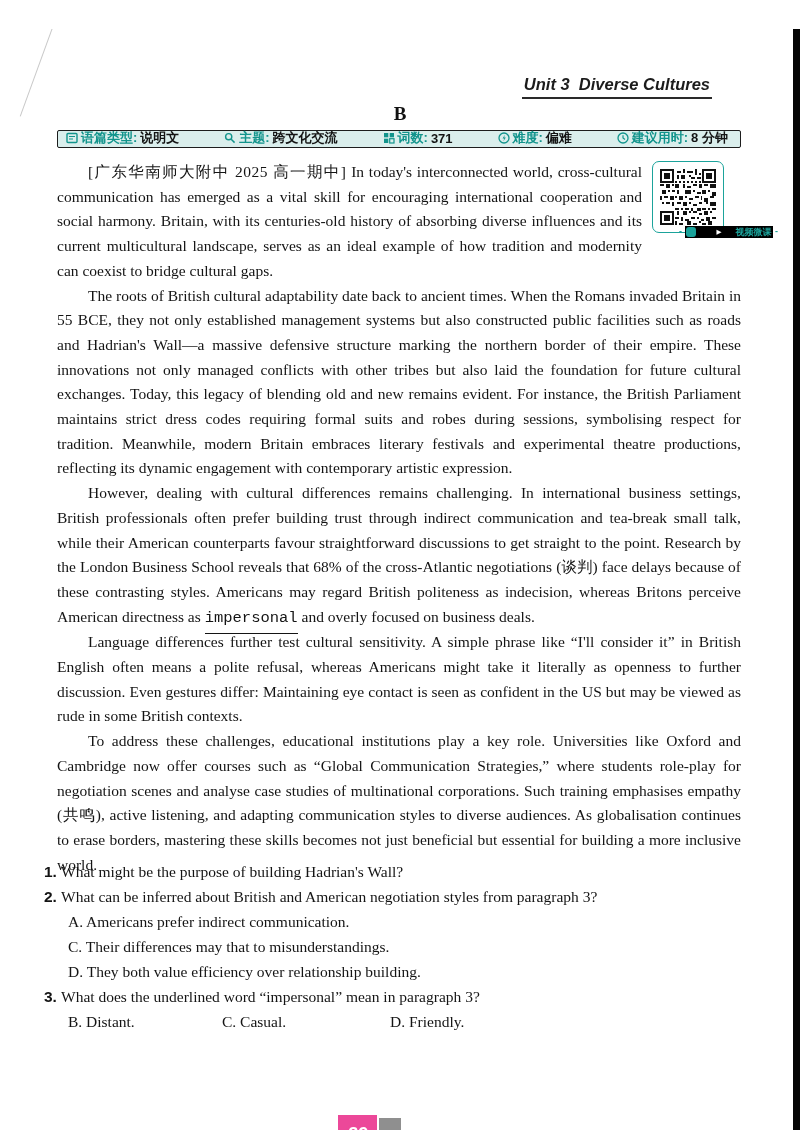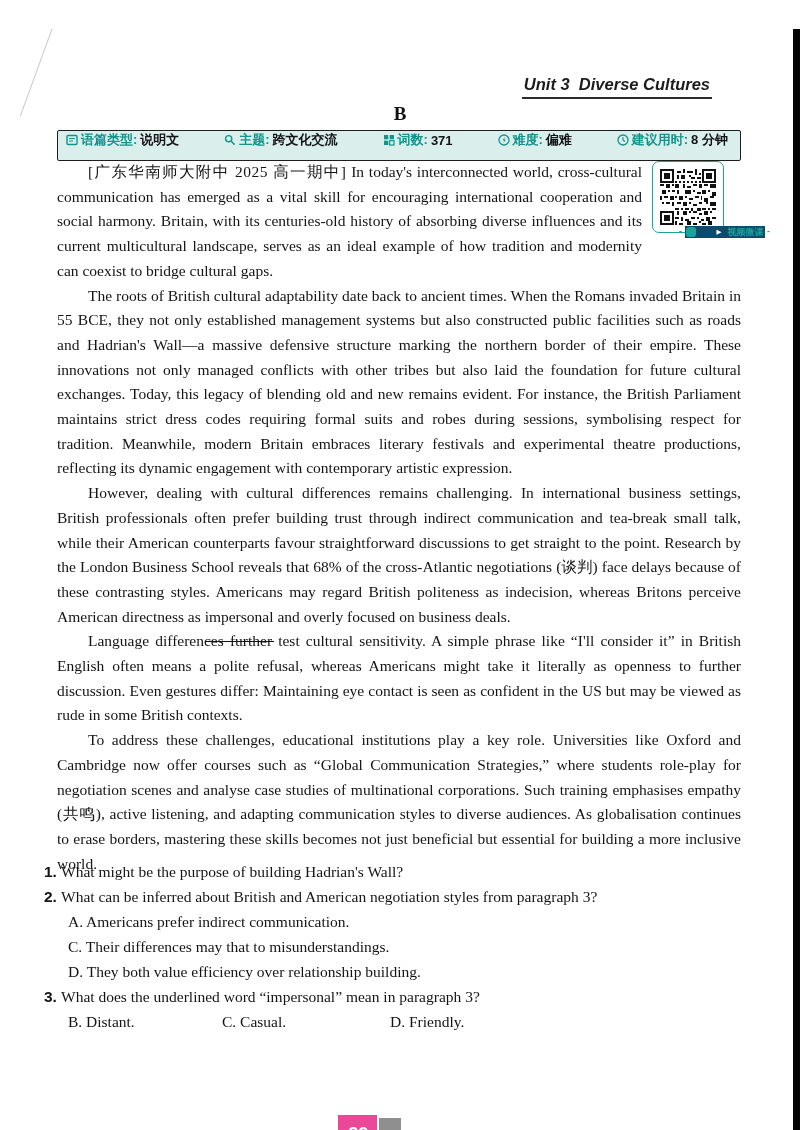--- a/index.html
+++ b/index.html
@@ -18,54 +18,54 @@
     font-family:"Liberation Sans","DejaVu Sans",sans-serif;
     font-weight:bold; font-style:italic; font-size:16.5px; color:#1c1c1c;
     border-bottom:2px solid #2a2a2a; padding:0 2px 3px 2px; white-space:pre;
   }
   .section-letter {
     position:absolute; top:74px; left:0; width:800px; text-align:center;
     font-weight:bold; font-size:19px; color:#111;
   }
 
   .info-bar {
-    position:absolute; left:57px; top:101px; width:684px; height:31px;
+    position:absolute; left:57px; top:101px; width:684px; height:18px;
     background:#daeeec; border:1.5px solid #1d1d1d; border-radius:2px;
-    display:flex; align-items:flex-start; justify-content:space-between;
+    display:flex; align-items:flex-end; justify-content:space-between;
     padding:0 12px 0 8px;
     font-family:"Liberation Sans","DejaVu Sans",sans-serif;
     font-size:13px; font-weight:bold;
   }
   .info-item { display:flex; align-items:center; gap:3px; white-space:nowrap; }
   .info-item svg { display:block; }
   .info-label { color:#12948c; }
   .info-value { color:#141414; }
 
   .passage {
     position:absolute; left:57px; top:131px; width:684px;
     font-size:15.5px; line-height:24.7px; text-align:justify;
   }
   .para { text-indent:31px; margin:0; }
   .source-tag { letter-spacing:0.5px; }
-  .u-word { border-bottom:1.3px solid #141414; padding-bottom:16px; }
+  .u-word { border-bottom:1.3px solid #141414; padding-bottom:6px;font-family:Liberation Mono, monospace; }
 
   .qr-wrap { float:right; width:93px; height:78px; margin:1px 0 2px 6px; position:relative; }
   .qr-box {
     position:absolute; left:4px; top:0; width:72px; height:72px;
     border:1.6px solid #1ba39b; border-radius:7px; background:#fff;
     display:flex; align-items:center; justify-content:center;
   }
   .qr-box svg { width:56px; height:56px; }
   .qr-label {
     position:absolute; left:0; top:64px; width:80px; text-align:center;
     font-family:"Liberation Sans","DejaVu Sans",sans-serif;
     font-size:9px; font-weight:bold; color:#1ba39b; white-space:nowrap;
     line-height:12px;
   }
-  .qr-label .lbl-bg { background:#0c4a6e; padding:0 1px; display:inline-flex; align-items:center; gap:1px; }
+  .qr-label .lbl-bg { background:#000000; padding:0 1px; display:inline-flex; align-items:center; gap:9px; }
   .play-ico {
     display:inline-block; width:10px; height:10px; background:#1ba39b; border-radius:3px;
     color:#fff; font-size:6.5px; line-height:10px; text-align:center; font-style:normal;
   }
 
   .questions {
     position:absolute; left:44px; top:830px; width:697px;
     font-size:15.5px; line-height:25px;
   }
   .q-head { display:flex; }

